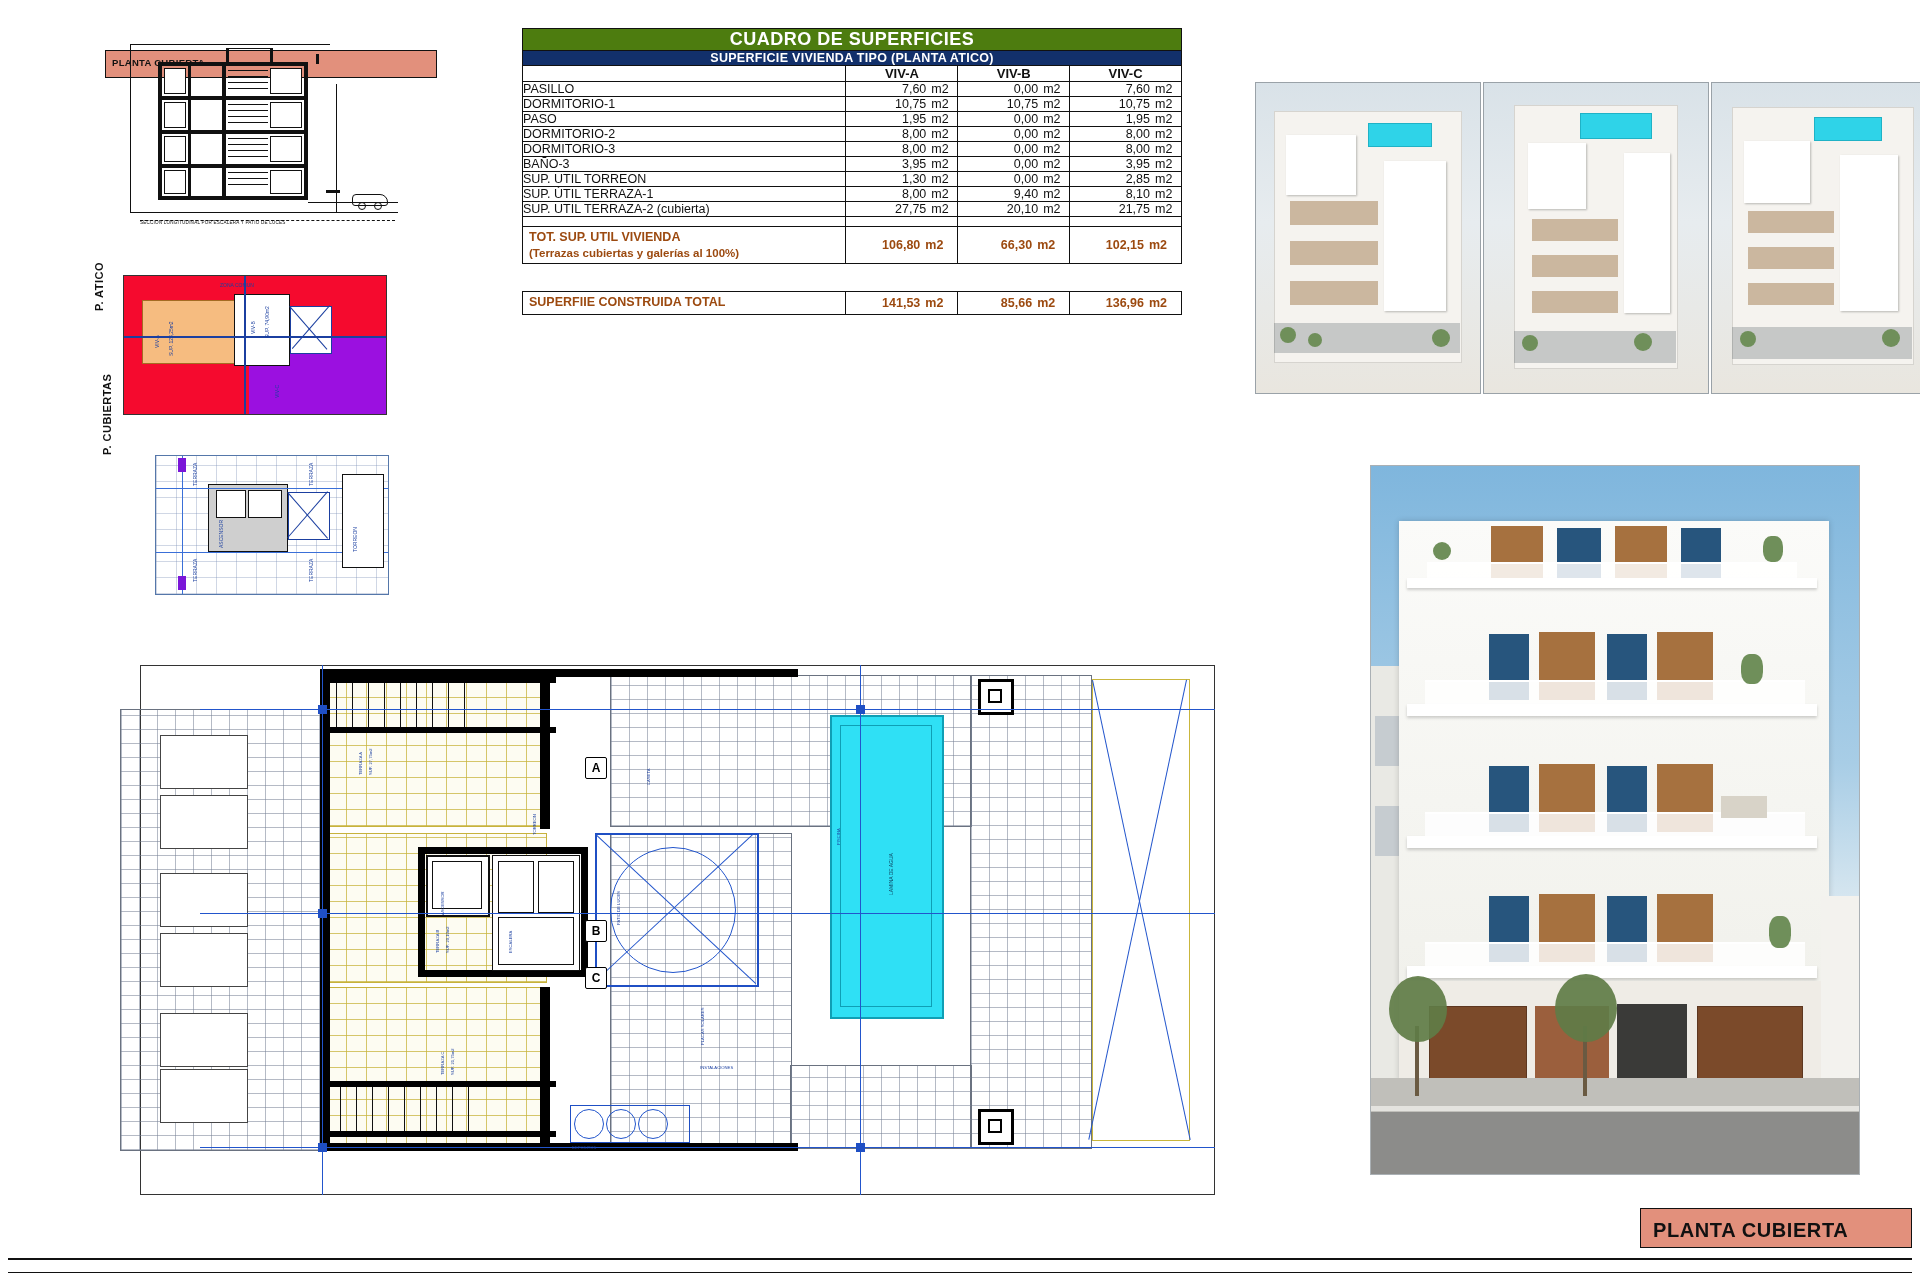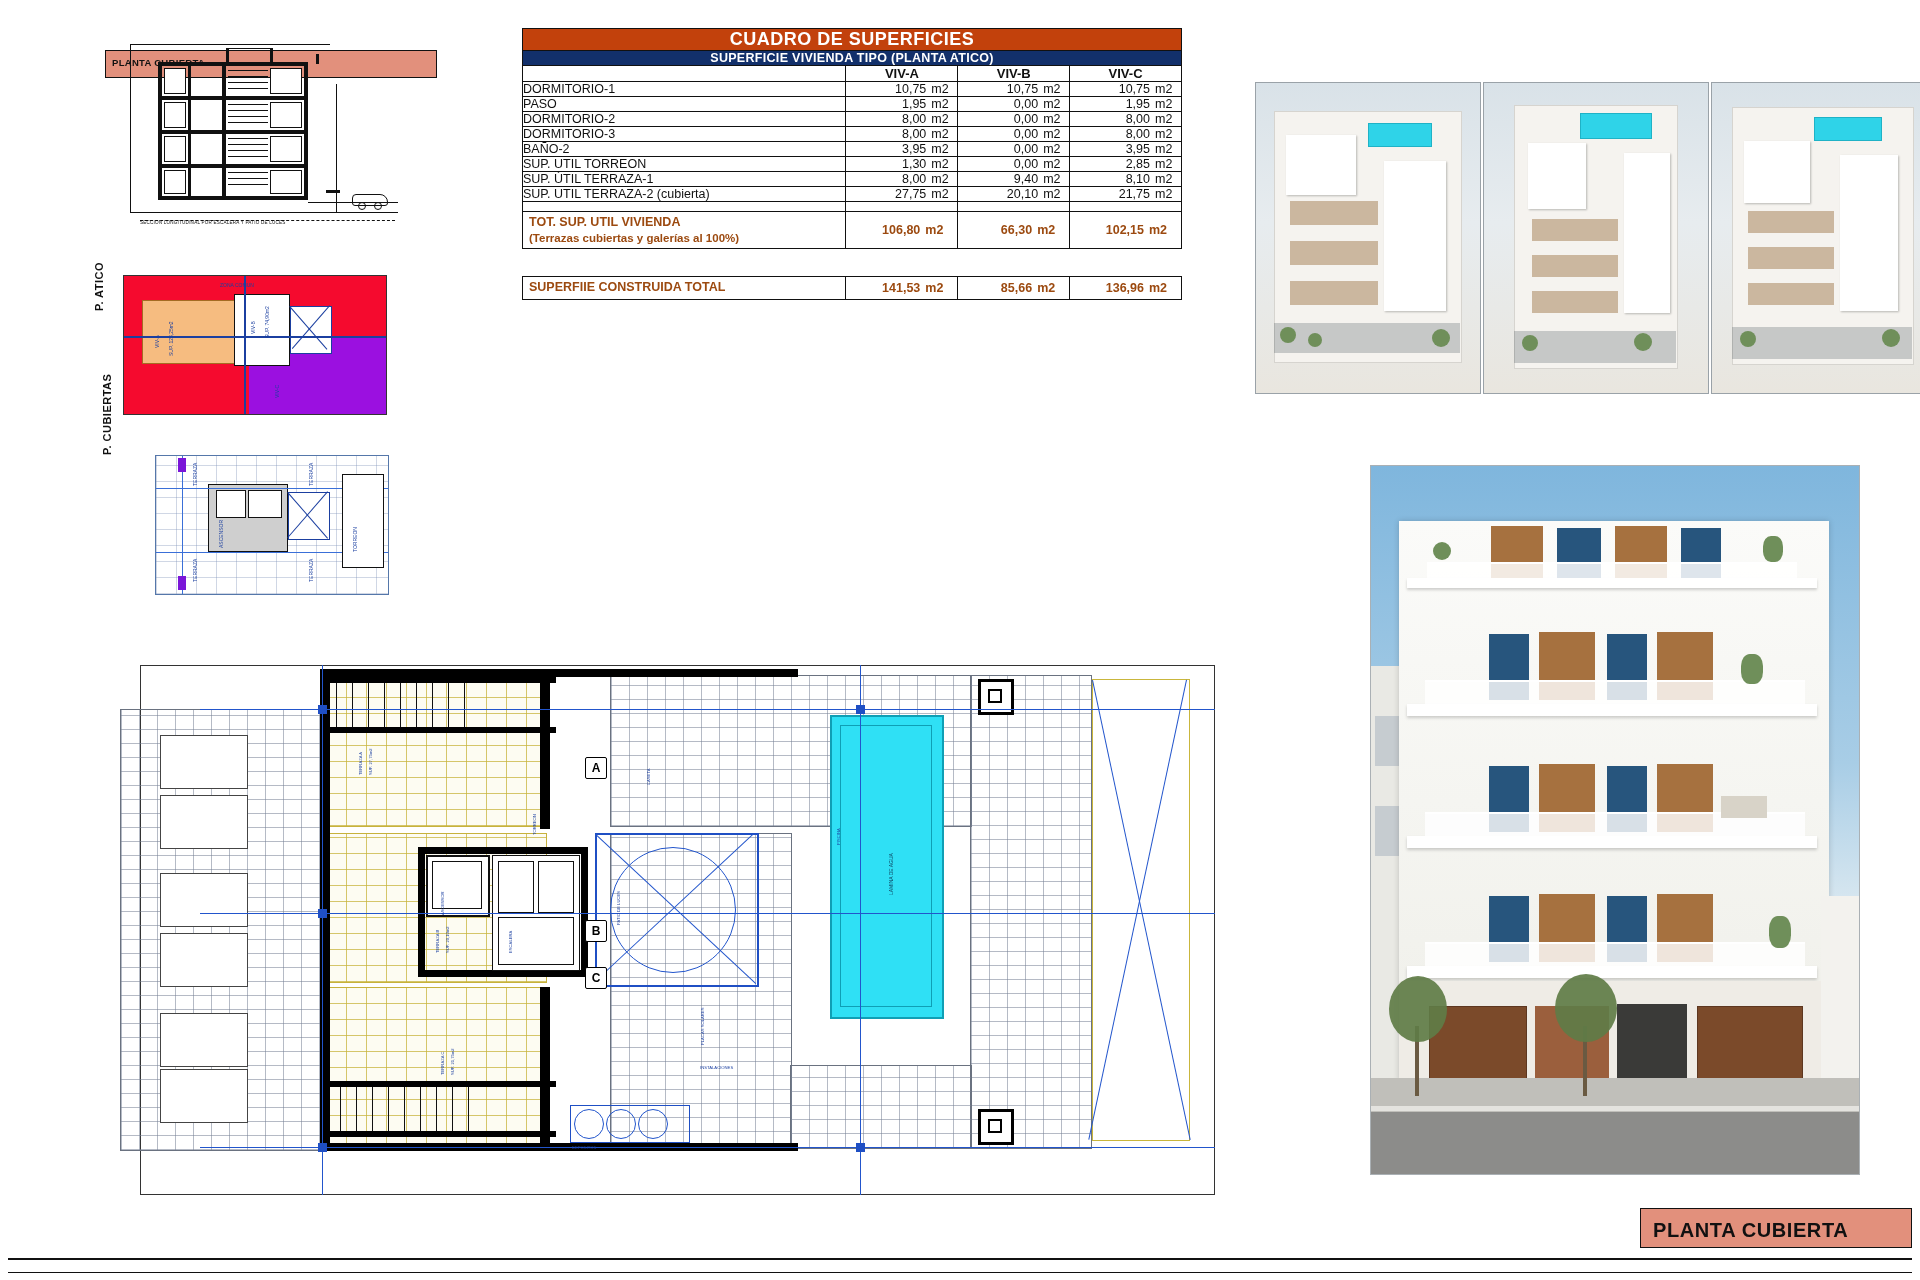--- a/index.html
+++ b/index.html
@@ -85,21 +85,21 @@
   }
   table.surf {
     border-collapse: collapse;
     width: 660px;
     font-size: 12.5px;
     color: #111;
     background: #fff;
   }
   table.surf td, table.surf th { border: 1px solid #111; padding: 0; }
   .hdr-main {
-    background: #c2410c; color: #fff; text-align: center;
+    background: #4d7c0f; color: #fff; text-align: center;
     font-size: 18px; font-weight: bold; letter-spacing: .5px;
     padding: 5px 0 3px 0; border: 1px solid #12306b;
   }
   .hdr-sub {
     background: #12306b; color: #fff; text-align: center;
     font-size: 12.5px; font-weight: bold; letter-spacing: .3px;
     padding: 2px 0 5px 0; border: 1px solid #12306b; border-top: none;
   }
   .colhdr {
     text-align: center; font-weight: bold; font-size: 13px; padding: 2px 0;
@@ -368,20 +368,26 @@
         <td class="hdr-sub" colspan="4">SUPERFICIE VIVIENDA TIPO  (PLANTA ATICO)</td>
       </tr>
       <tr>
         <td class="colhdr" style="width:268px;"></td>
         <td class="colhdr" style="width:92px;">VIV-A</td>
         <td class="colhdr" style="width:92px;">VIV-B</td>
         <td class="colhdr" style="width:92px;">VIV-C</td>
       </tr>
 
       <tr>
+        <td class="rowname">PASILLO</td>
+        <td class="num"><span>7,60</span><span class="u">m2</span></td>
+        <td class="num"><span>0,00</span><span class="u">m2</span></td>
+        <td class="num"><span>7,60</span><span class="u">m2</span></td>
+      </tr>
+      <tr>
         <td class="rowname">DORMITORIO-1</td>
         <td class="num"><span>10,75</span><span class="u">m2</span></td>
         <td class="num"><span>10,75</span><span class="u">m2</span></td>
         <td class="num"><span>10,75</span><span class="u">m2</span></td>
       </tr>
       <tr>
         <td class="rowname">PASO</td>
         <td class="num"><span>1,95</span><span class="u">m2</span></td>
         <td class="num"><span>0,00</span><span class="u">m2</span></td>
         <td class="num"><span>1,95</span><span class="u">m2</span></td>
@@ -392,21 +398,21 @@
         <td class="num"><span>0,00</span><span class="u">m2</span></td>
         <td class="num"><span>8,00</span><span class="u">m2</span></td>
       </tr>
       <tr>
         <td class="rowname">DORMITORIO-3</td>
         <td class="num"><span>8,00</span><span class="u">m2</span></td>
         <td class="num"><span>0,00</span><span class="u">m2</span></td>
         <td class="num"><span>8,00</span><span class="u">m2</span></td>
       </tr>
       <tr>
-        <td class="rowname">BAÑO-2</td>
+        <td class="rowname">BAÑO-3</td>
         <td class="num"><span>3,95</span><span class="u">m2</span></td>
         <td class="num"><span>0,00</span><span class="u">m2</span></td>
         <td class="num"><span>3,95</span><span class="u">m2</span></td>
       </tr>
       <tr>
         <td class="rowname">SUP. UTIL TORREON</td>
         <td class="num"><span>1,30</span><span class="u">m2</span></td>
         <td class="num"><span>0,00</span><span class="u">m2</span></td>
         <td class="num"><span>2,85</span><span class="u">m2</span></td>
       </tr>

